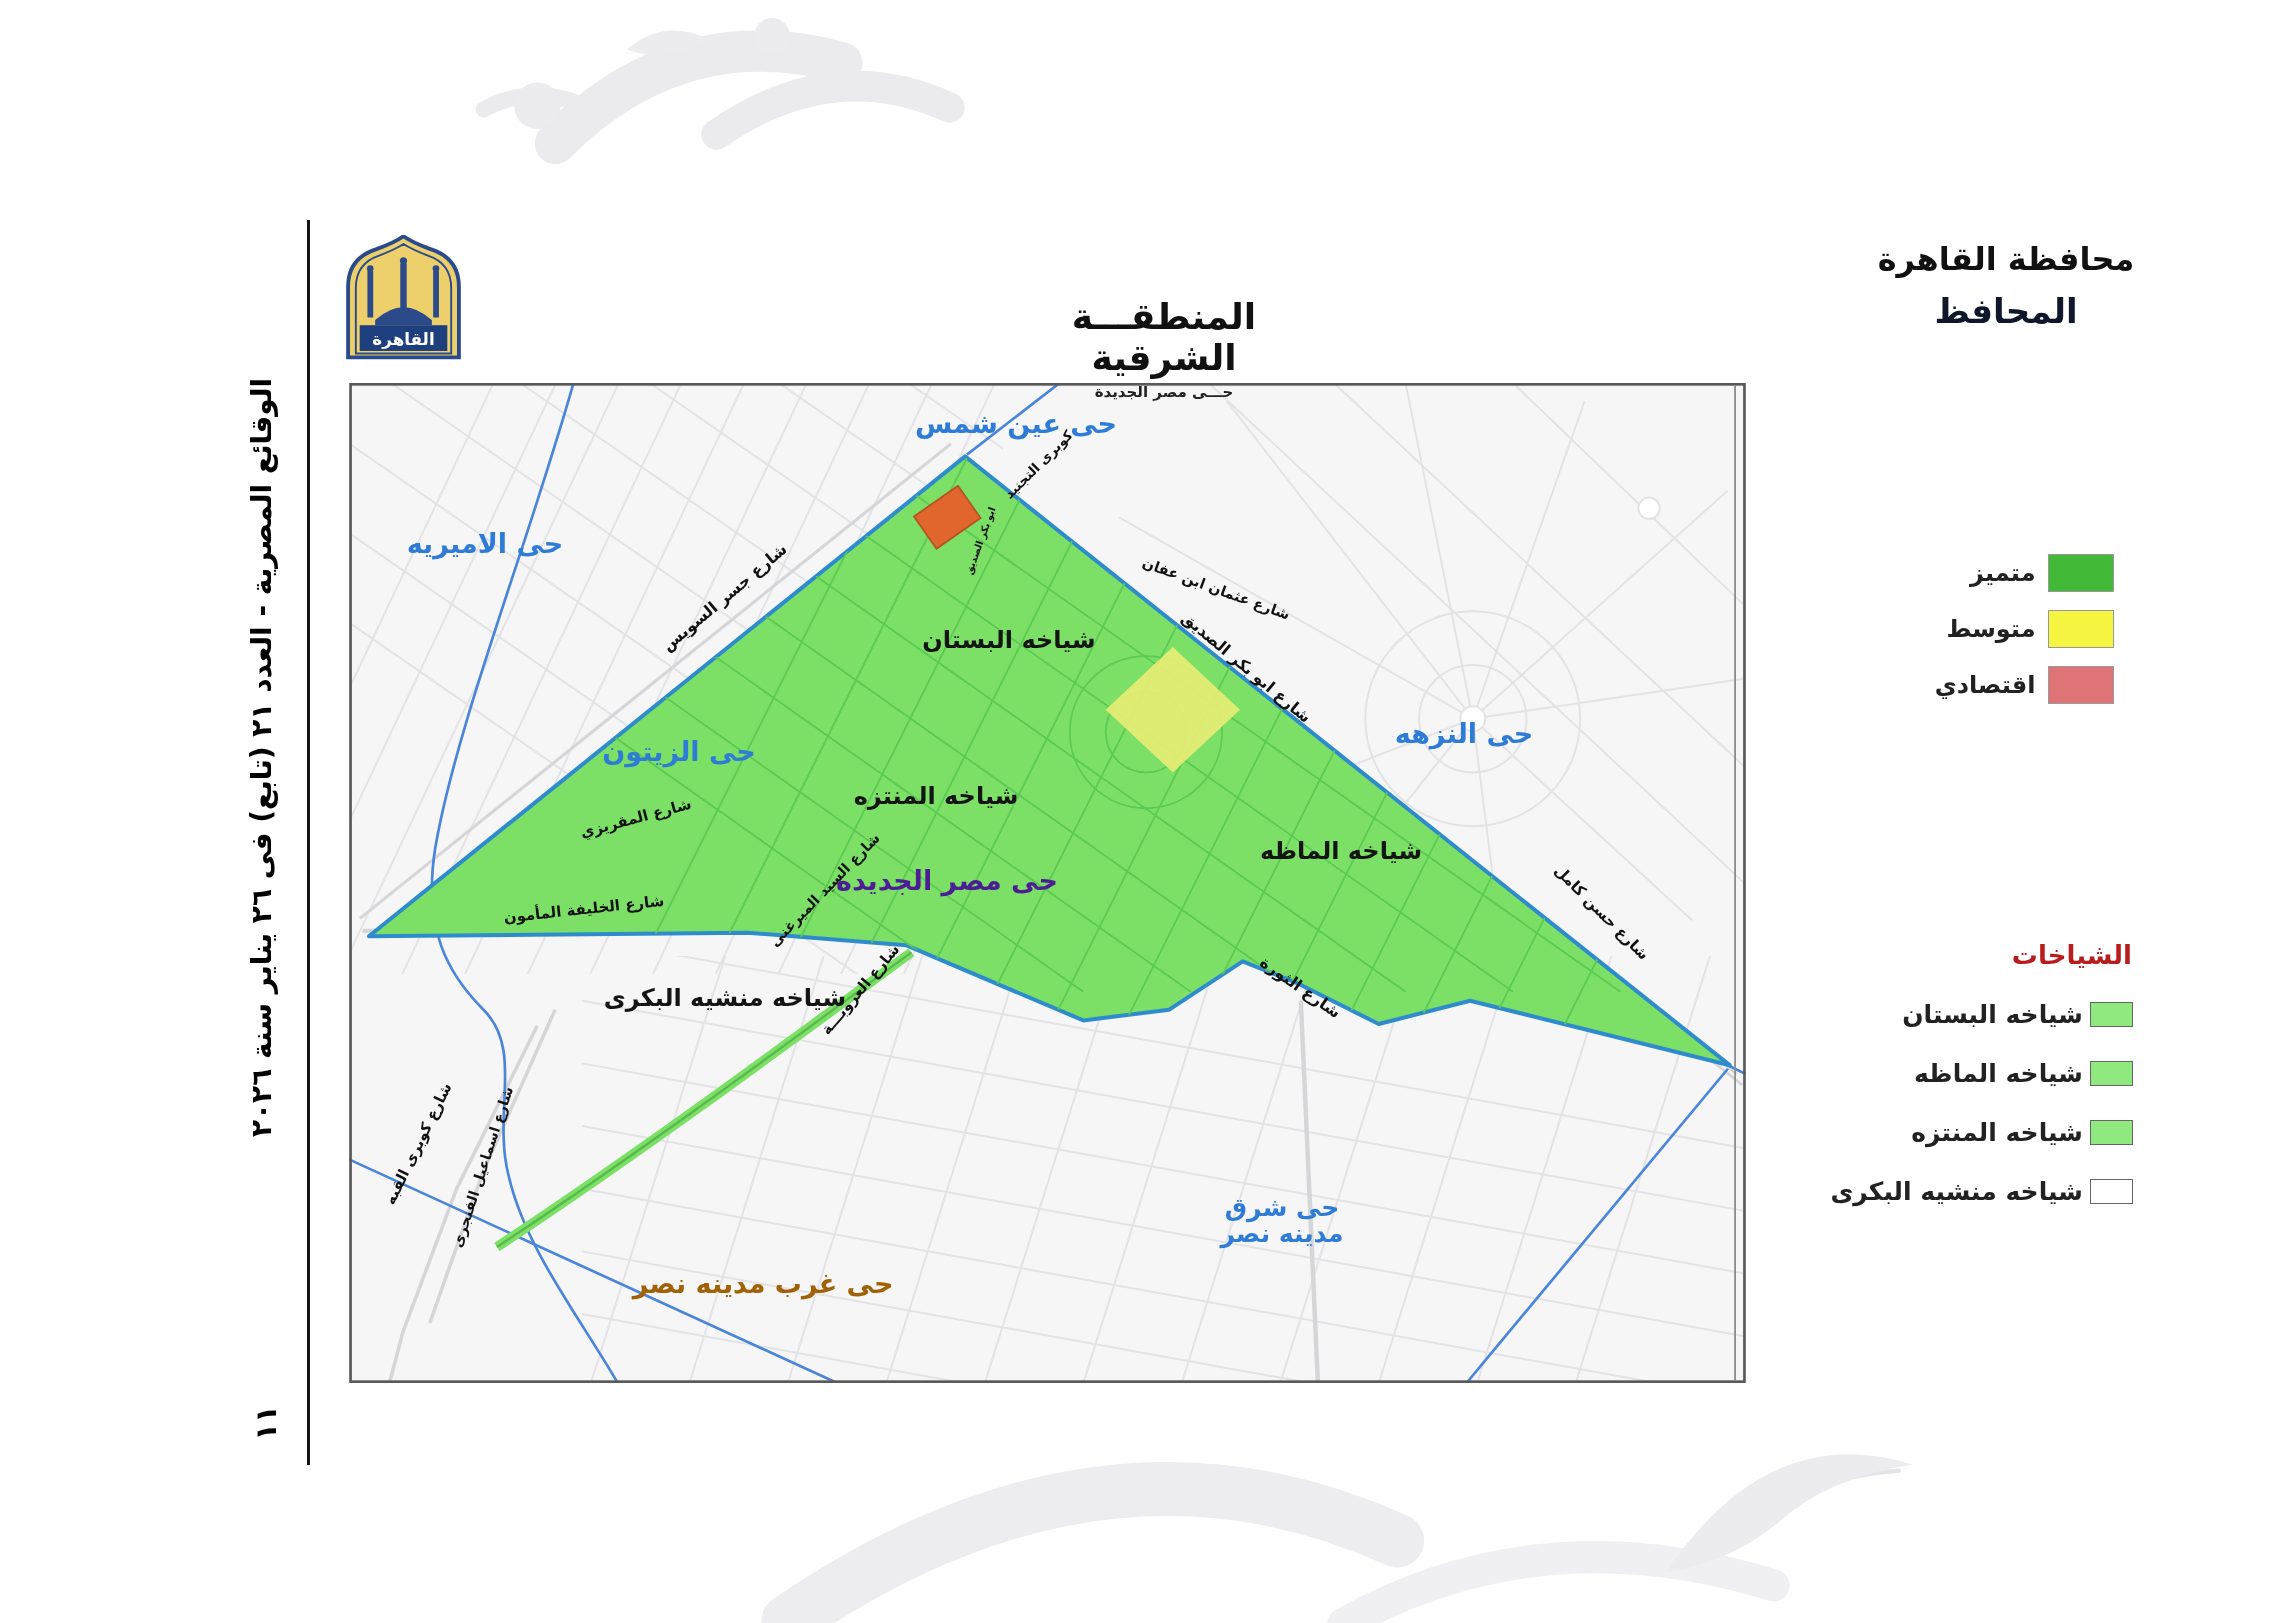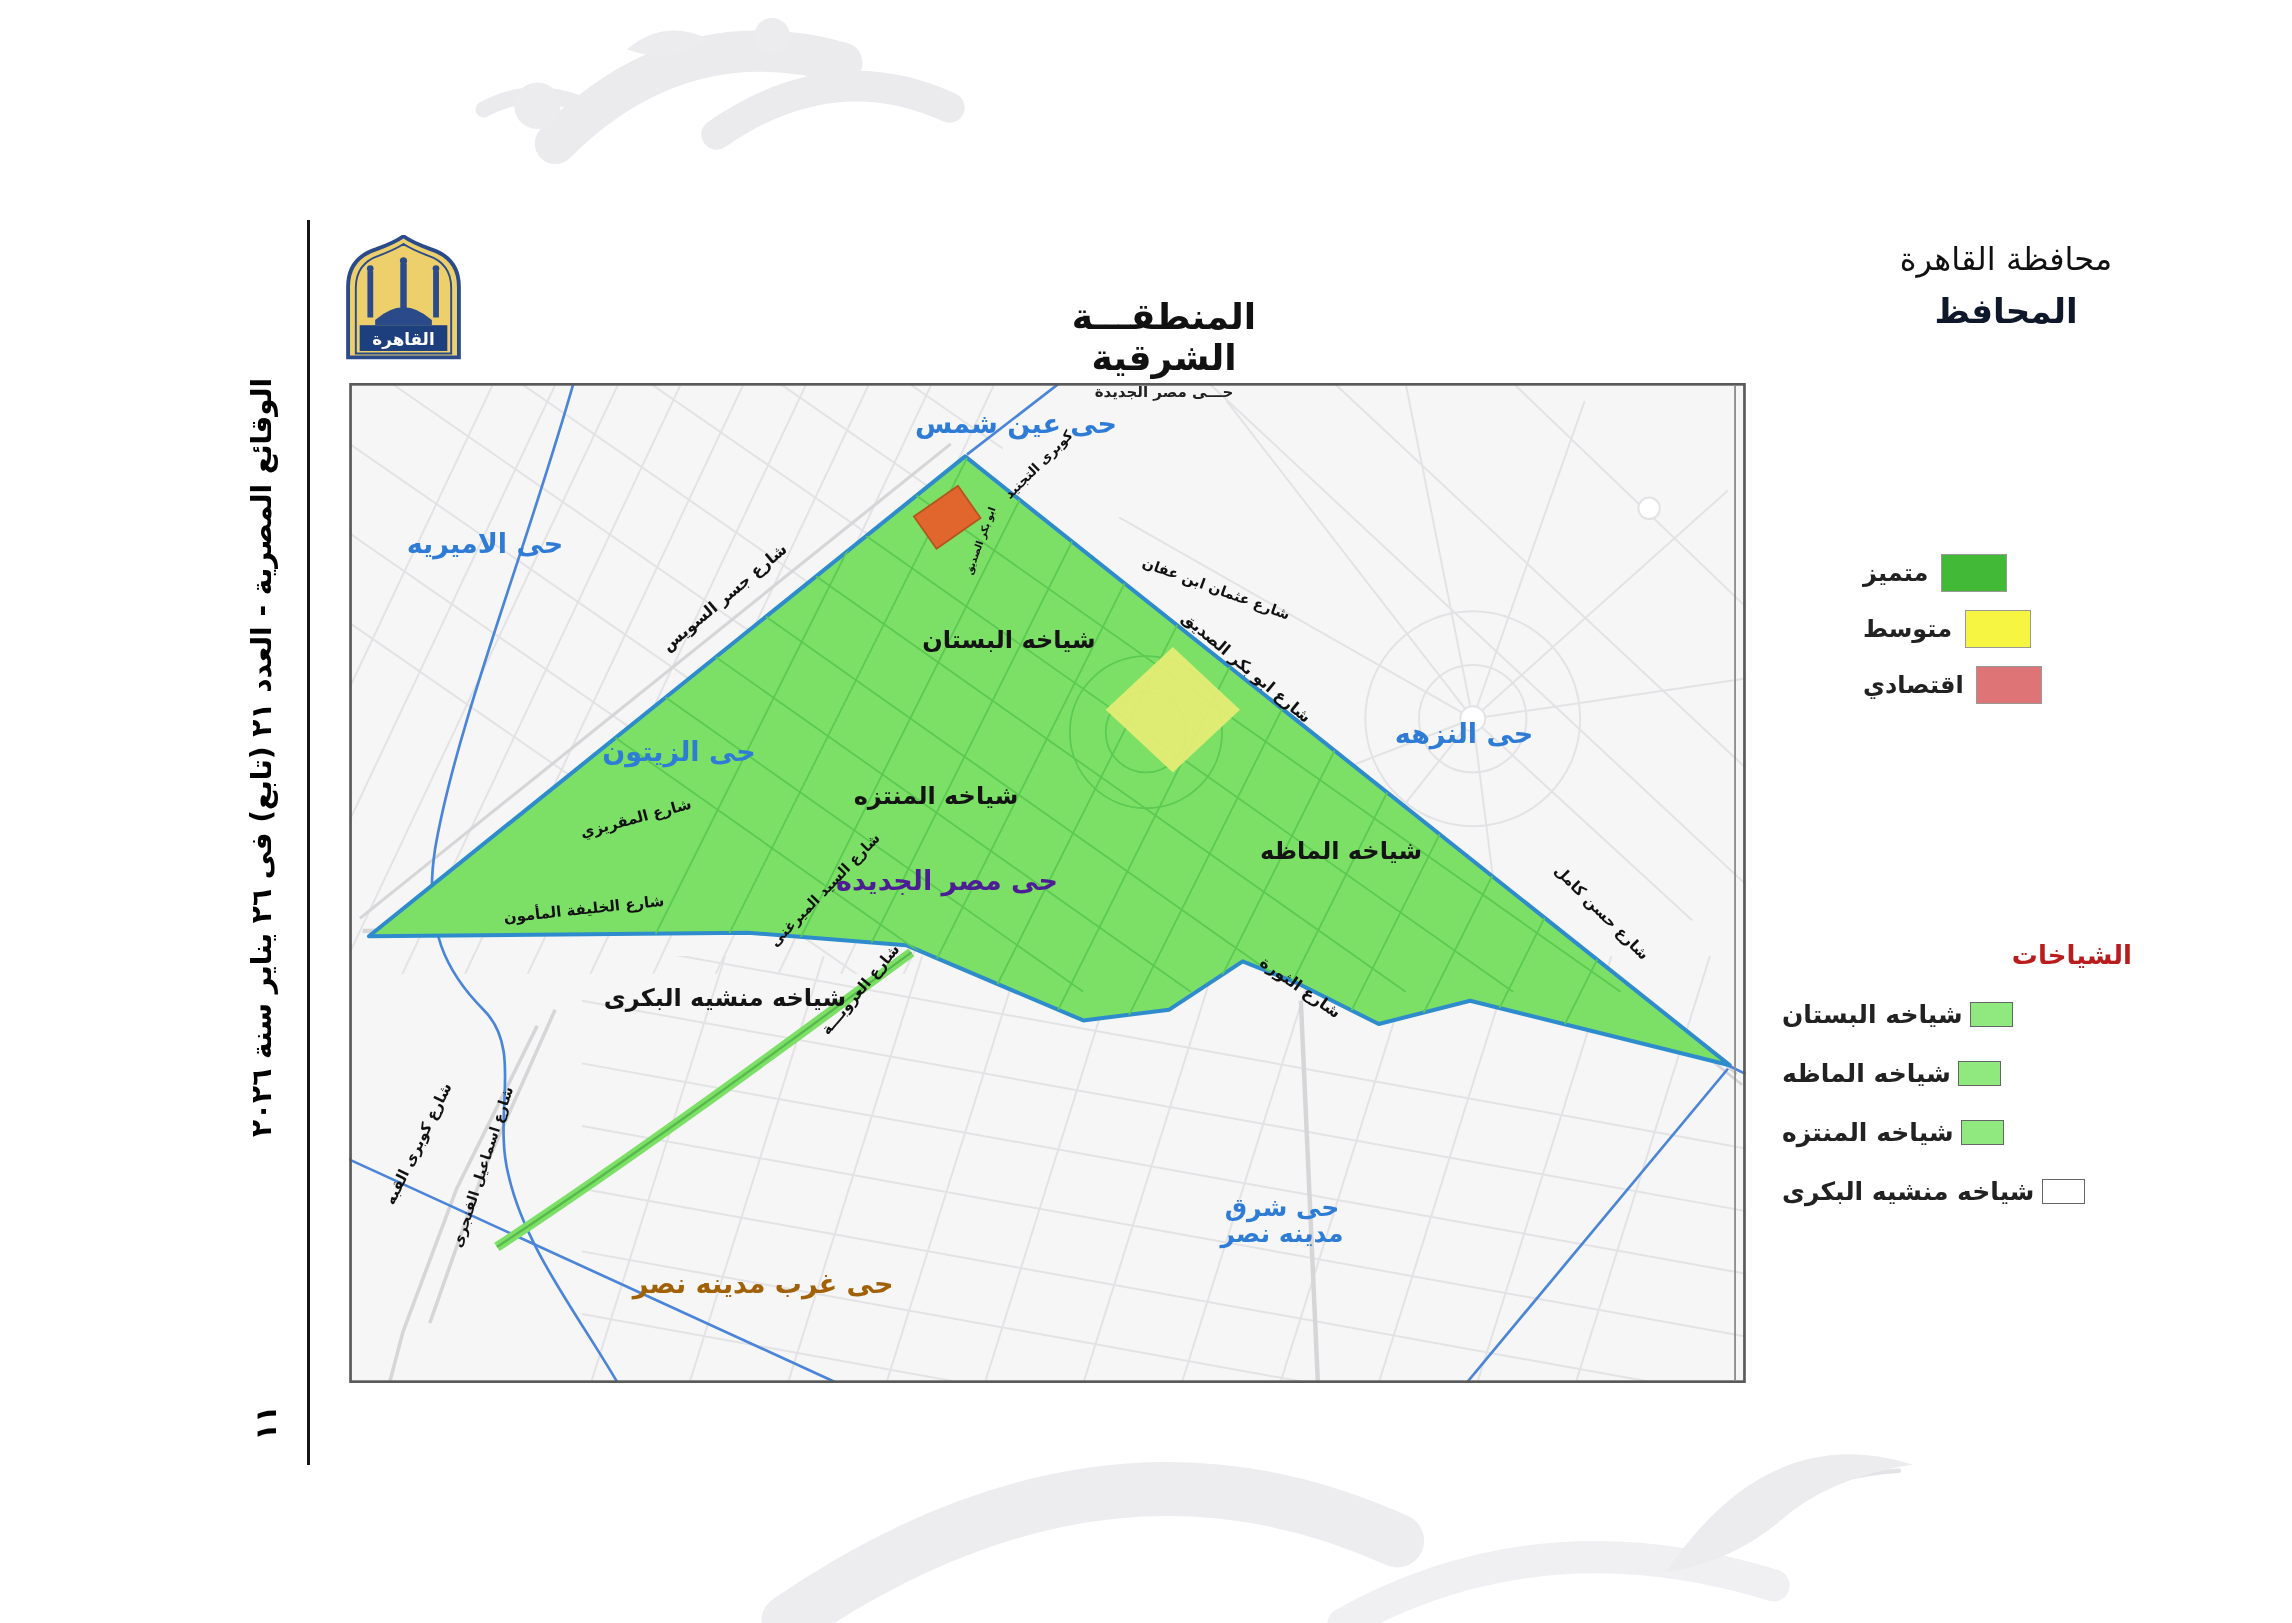--- a/index.html
+++ b/index.html
@@ -8,28 +8,28 @@
   .abs{position:absolute;}
   #watermarks{left:0;top:0;width:2293px;height:1624px;z-index:0;}
   
   #sidebar-rule{left:307px;top:220px;width:2.7px;height:1245px;background:#151515;z-index:3;}
   #sidebar-text{left:-272px;top:737px;width:1075px;height:41px;transform:rotate(-90deg);
       text-align:center;font-size:28px;font-weight:700;color:#000;direction:rtl;z-index:3;}
   #sidebar-page{left:227px;top:1404px;width:81px;height:38px;transform:rotate(-90deg);
       text-align:center;font-size:29px;font-weight:700;color:#000;z-index:3;}
   
   #header-box{left:1854px;top:240px;width:304px;text-align:center;direction:rtl;z-index:3;}
-  #header-box .gov{font-size:32px;font-weight:400;color:#111;}
+  #header-box .gov{font-size:32px;font-weight:700;color:#111;}
   #header-box .governor{font-size:34px;font-weight:800;color:#0f172a;margin-top:12.5px;}
   
   #map-title{left:1012px;top:296px;width:304px;text-align:center;direction:rtl;z-index:3;}
   #map-title .t1{font-size:36px;font-weight:800;color:#111;}
   #map-title .t2{font-size:15px;font-weight:700;color:#222;margin-top:5.4px;}
   
-  .lrow{display:flex;flex-direction:row-reverse;justify-content:flex-end;align-items:center;direction:ltr;}
+  .lrow{display:flex;flex-direction:row-reverse;justify-content:flex-start;align-items:center;direction:ltr;}
   #legend-quality{left:1863px;top:545px;width:251px;z-index:3;}
   #legend-quality .lrow{height:56px;}
   #legend-quality .swatch{width:64px;height:36px;margin-left:12.5px;border:0.9px solid #999;}
   #legend-quality .ltext{font-size:24px;font-weight:600;color:#222;direction:rtl;}
   #legend-shiakhat-title{left:1908px;top:940px;width:224px;text-align:right;direction:rtl;
       font-size:26px;font-weight:700;color:#b91c1c;z-index:3;}
   #legend-shiakhat{left:1782px;top:985px;width:351px;z-index:3;}
   #legend-shiakhat .lrow{height:59px;}
   #legend-shiakhat .swatch{width:41px;height:23px;margin-left:7.2px;border:1.8px solid #666;}
   #legend-shiakhat .ltext{font-size:25px;font-weight:600;color:#222;direction:rtl;white-space:nowrap;}

